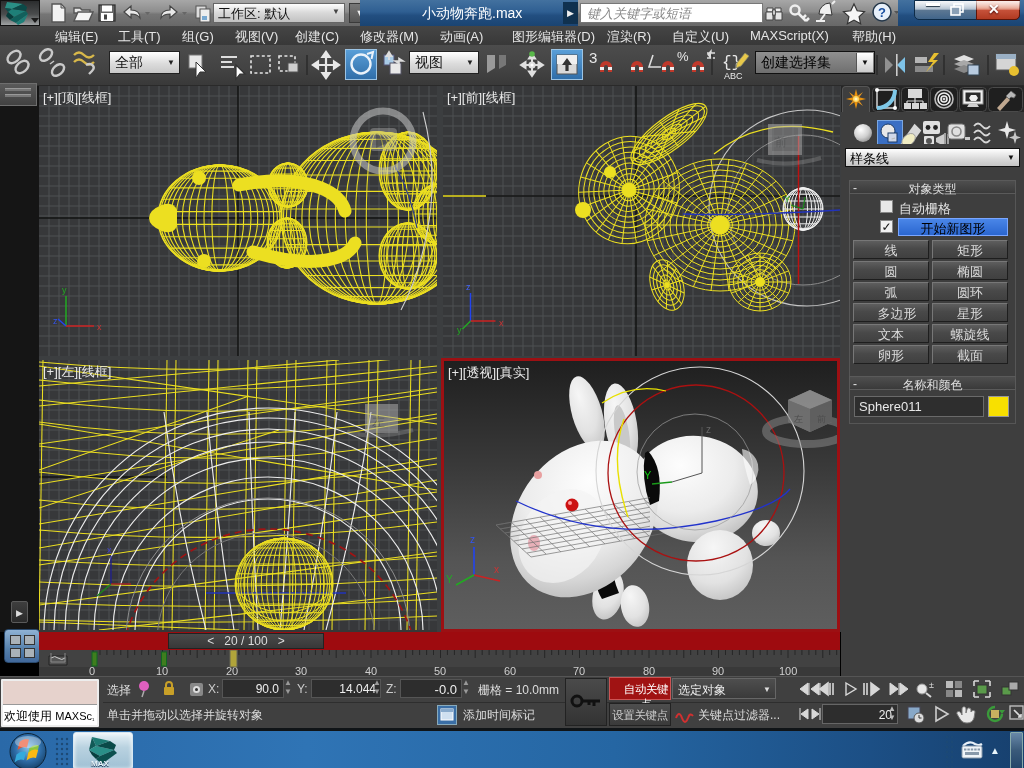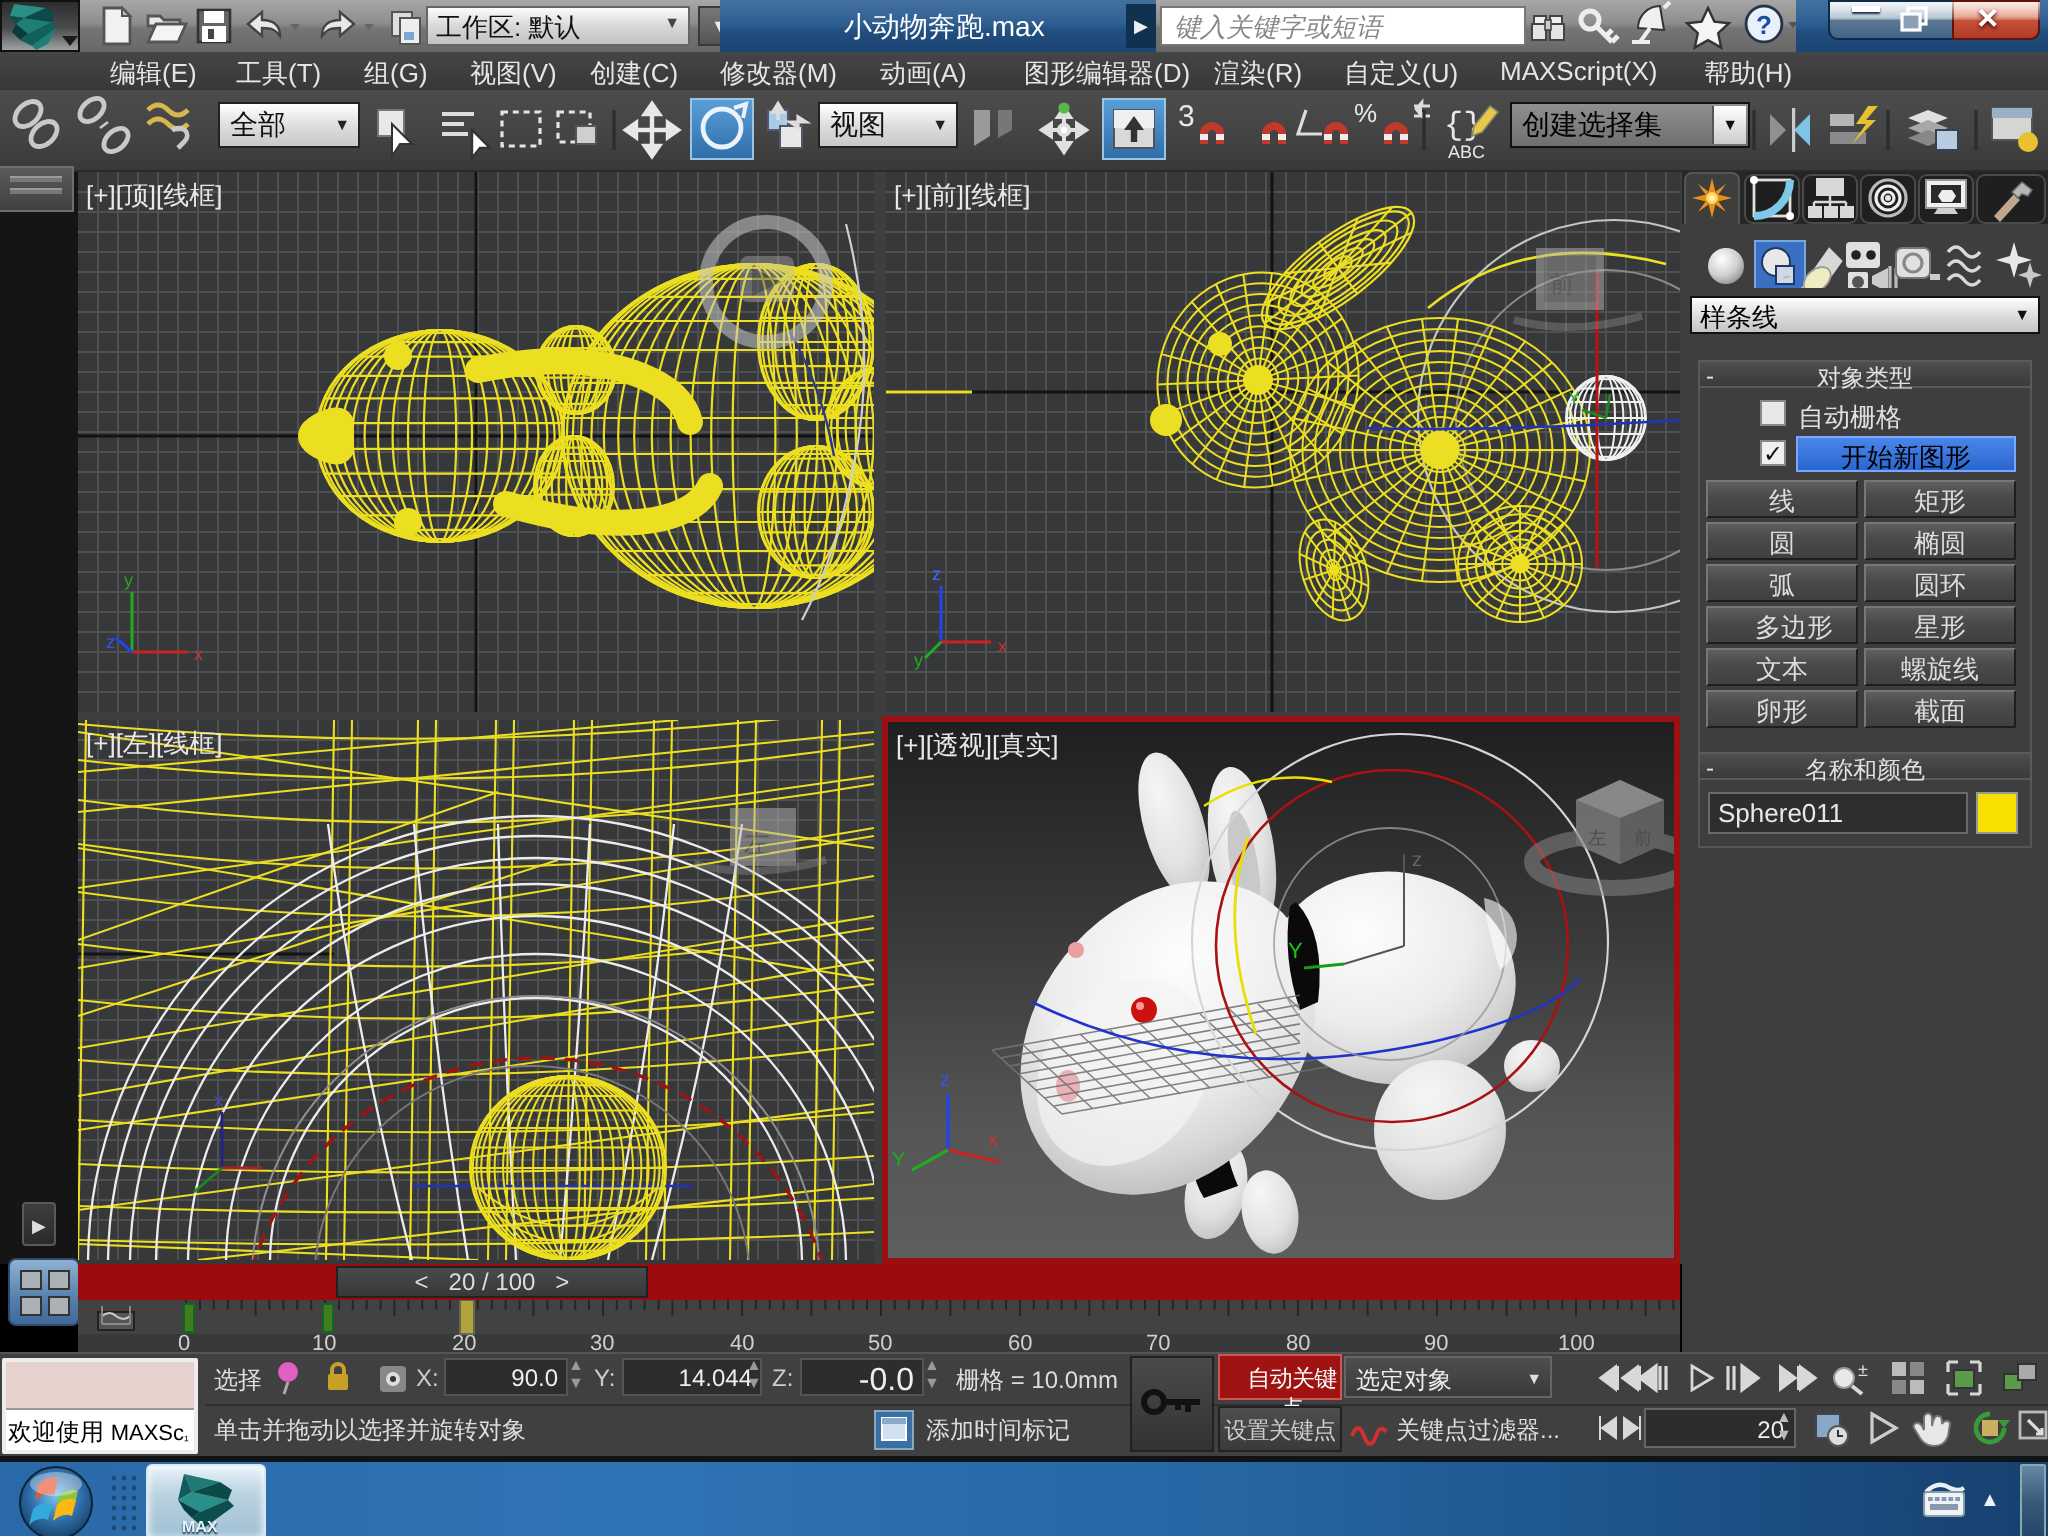--- a/index.html
+++ b/index.html
@@ -1076,21 +1076,21 @@
 <circle cx="60.5" cy="10.5" r="3.5" fill="#ddd"></circle>
       <circle cx="60.5" cy="10.5" r="1.5" fill="#333"></circle>
 </svg>
 <span class="abs" style="left:208px;top:6px;color:#ccc;">X:</span>
 <div class="field abs" style="left:222px;top:3px;width:62px;height:19px;font-size:12px;padding:2px 4px;">90.0</div>
 <span class="abs" style="left:284px;top:2px;color:#999;font-size:8px;">▲<br>▼</span>
 <span class="abs" style="left:297px;top:6px;color:#ccc;">Y:</span>
 <div class="field abs" style="left:311px;top:3px;width:70px;height:19px;font-size:12px;padding:2px 4px;">14.044</div>
 <span class="abs" style="left:373px;top:2px;color:#999;font-size:8px;">▲<br>▼</span>
 <span class="abs" style="left:386px;top:6px;color:#ccc;">Z:</span>
-<div class="field abs" style="left:400px;top:3px;width:62px;height:19px;font-size:16px;padding:2px 4px;">-0.0</div>
+<div class="field abs" style="left:400px;top:3px;width:62px;height:19px;font-size:13px;padding:2px 4px;">-0.0</div>
 <span class="abs" style="left:462px;top:2px;color:#999;font-size:8px;">▲<br>▼</span>
 <span class="abs" style="left:478px;top:6px;">栅格 = 10.0mm</span>
 
 <div class="abs" style="left:565px;top:2px;width:42px;height:48px;background:linear-gradient(180deg,#4a4a4a,#333);border:1px solid #222;"></div>
 <svg class="abs" style="left:570px;top:14px;" width="34" height="22" viewBox="0 0 34 22">
 <circle cx="7" cy="11" r="5" fill="none" stroke="#111" stroke-width="3"></circle>
 <path d="M12 11 h18 m-6 0 v5 m-5 -5 v4" stroke="#111" stroke-width="3"></path>
 </svg>
 <div class="abs" style="left:609px;top:1px;width:62px;height:23px;background:#a01313;border:1px solid #c55;color:#fff;font-size:11.5px;letter-spacing:-0.4px;text-align:center;padding-top:4px;padding-left:12px;">自动关键点</div>
 <div class="abs" style="left:672px;top:2px;width:104px;height:21px;background:linear-gradient(180deg,#4e4e4e,#3a3a3a);border:1px solid #666;color:#eee;font-size:12px;padding:3px 5px;">选定对象<span style="position:absolute;right:4px;top:6px;font-size:8px;color:#ddd;">▼</span></div>

